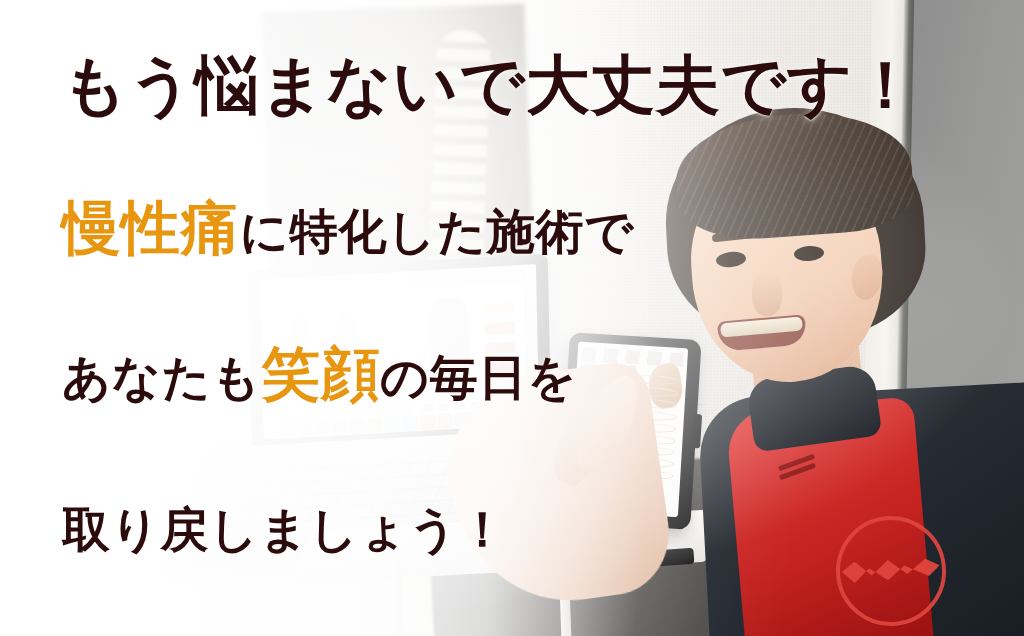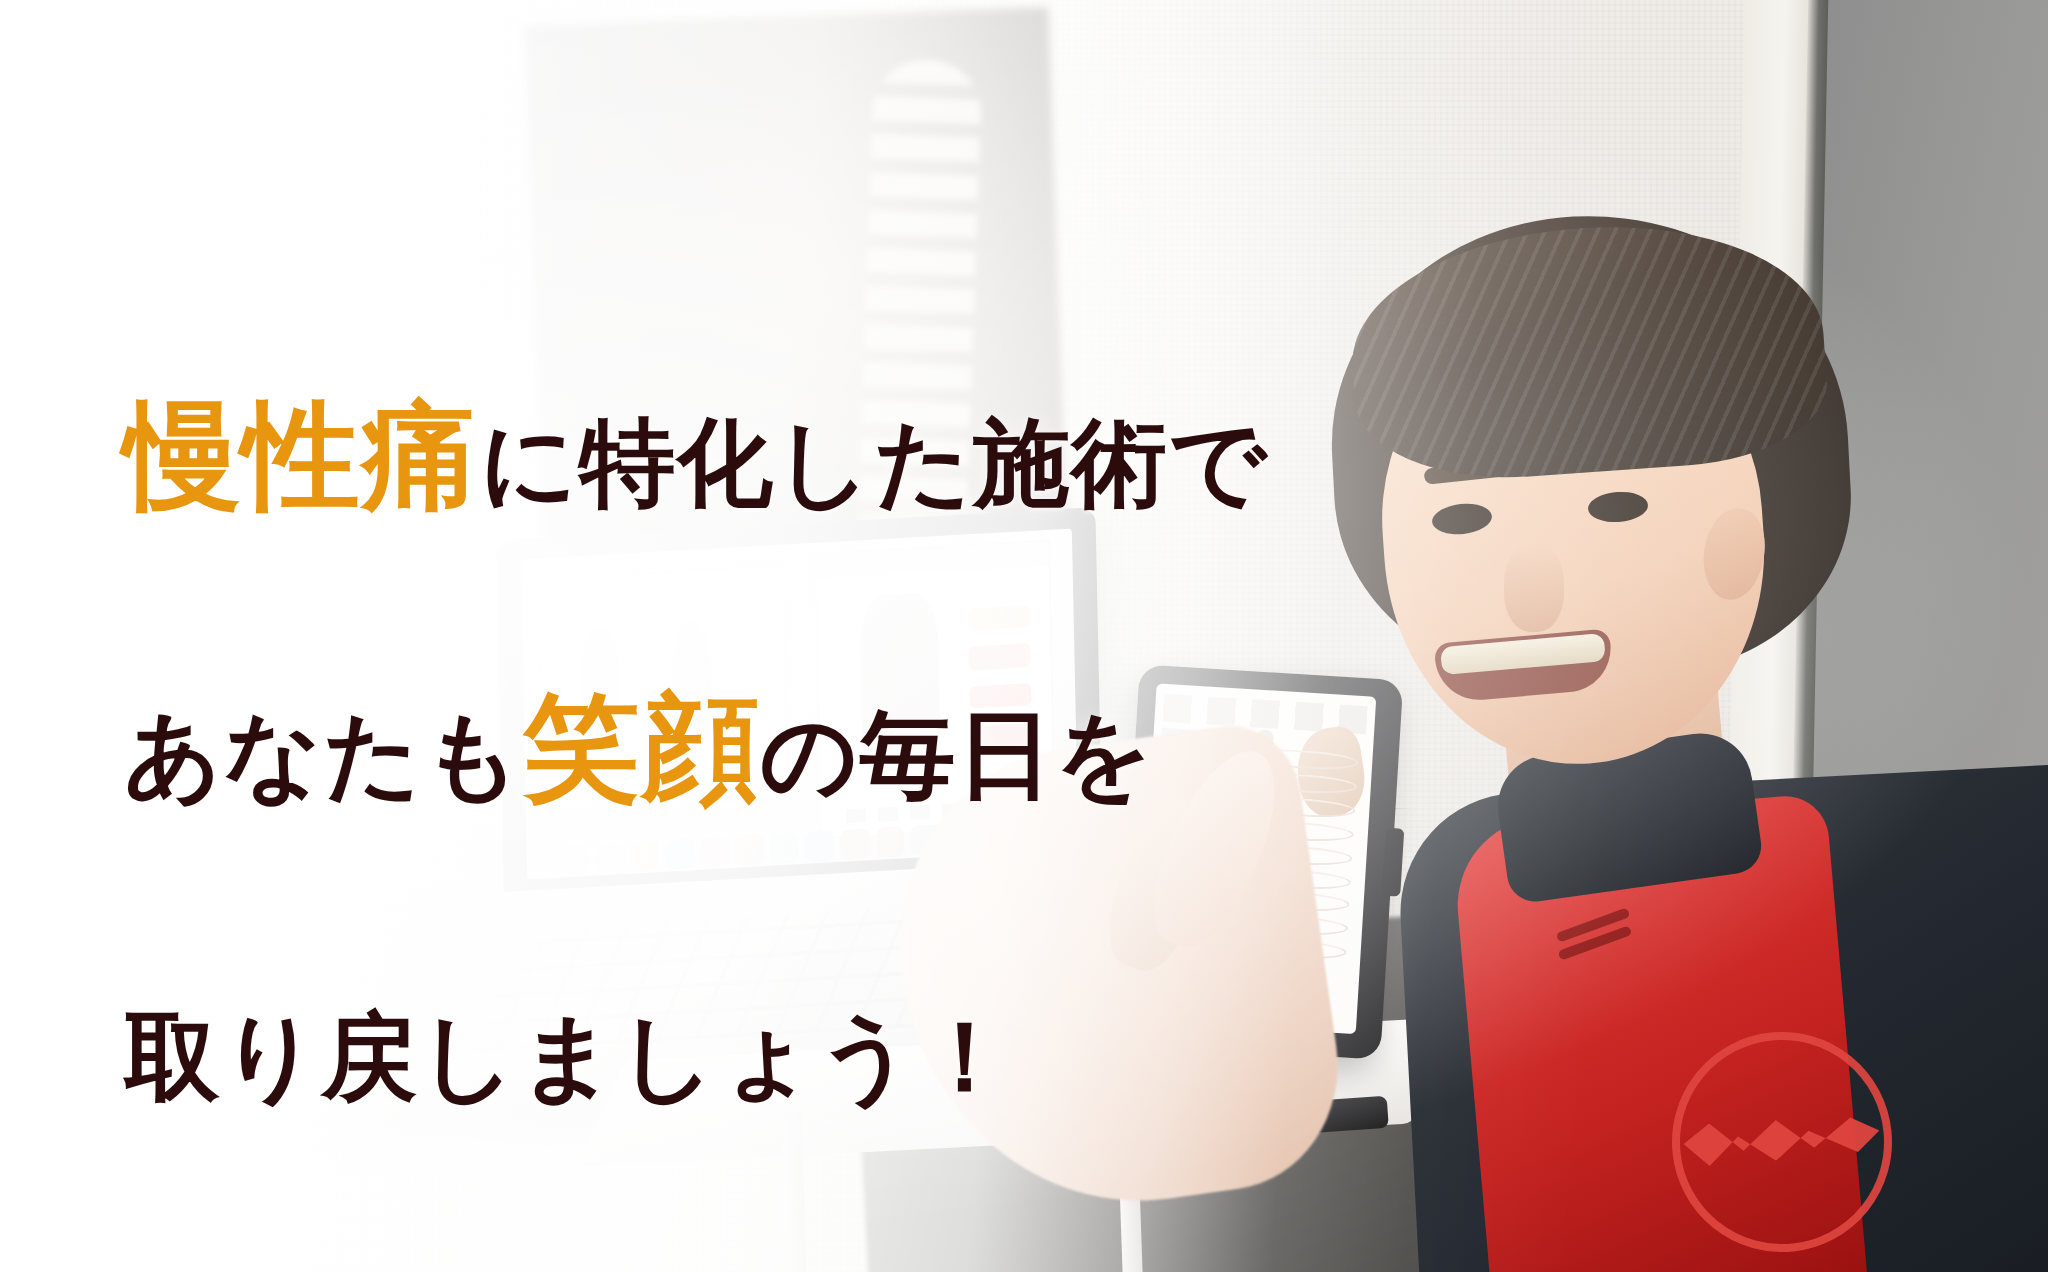--- a/index.html
+++ b/index.html
@@ -551,20 +551,23 @@
       </span>
       <span class="hair-front"></span>
     </div>
 
     <div class="wash"></div>
     <div class="wash-2"></div>
   </div>
 
   <div class="copy">
 
+    <div class="line l1">
+      <span>もう悩まないで大丈夫です！</span>
+    </div>
 
     <div class="line l3">
       <span>あなたも</span><span class="hl">笑顔</span><span>の毎日を</span>
     </div>
 
     <div class="line l2">
       <span class="hl">慢性痛</span><span>に特化した施術で</span>
     </div>
 
     <div class="line l4">

